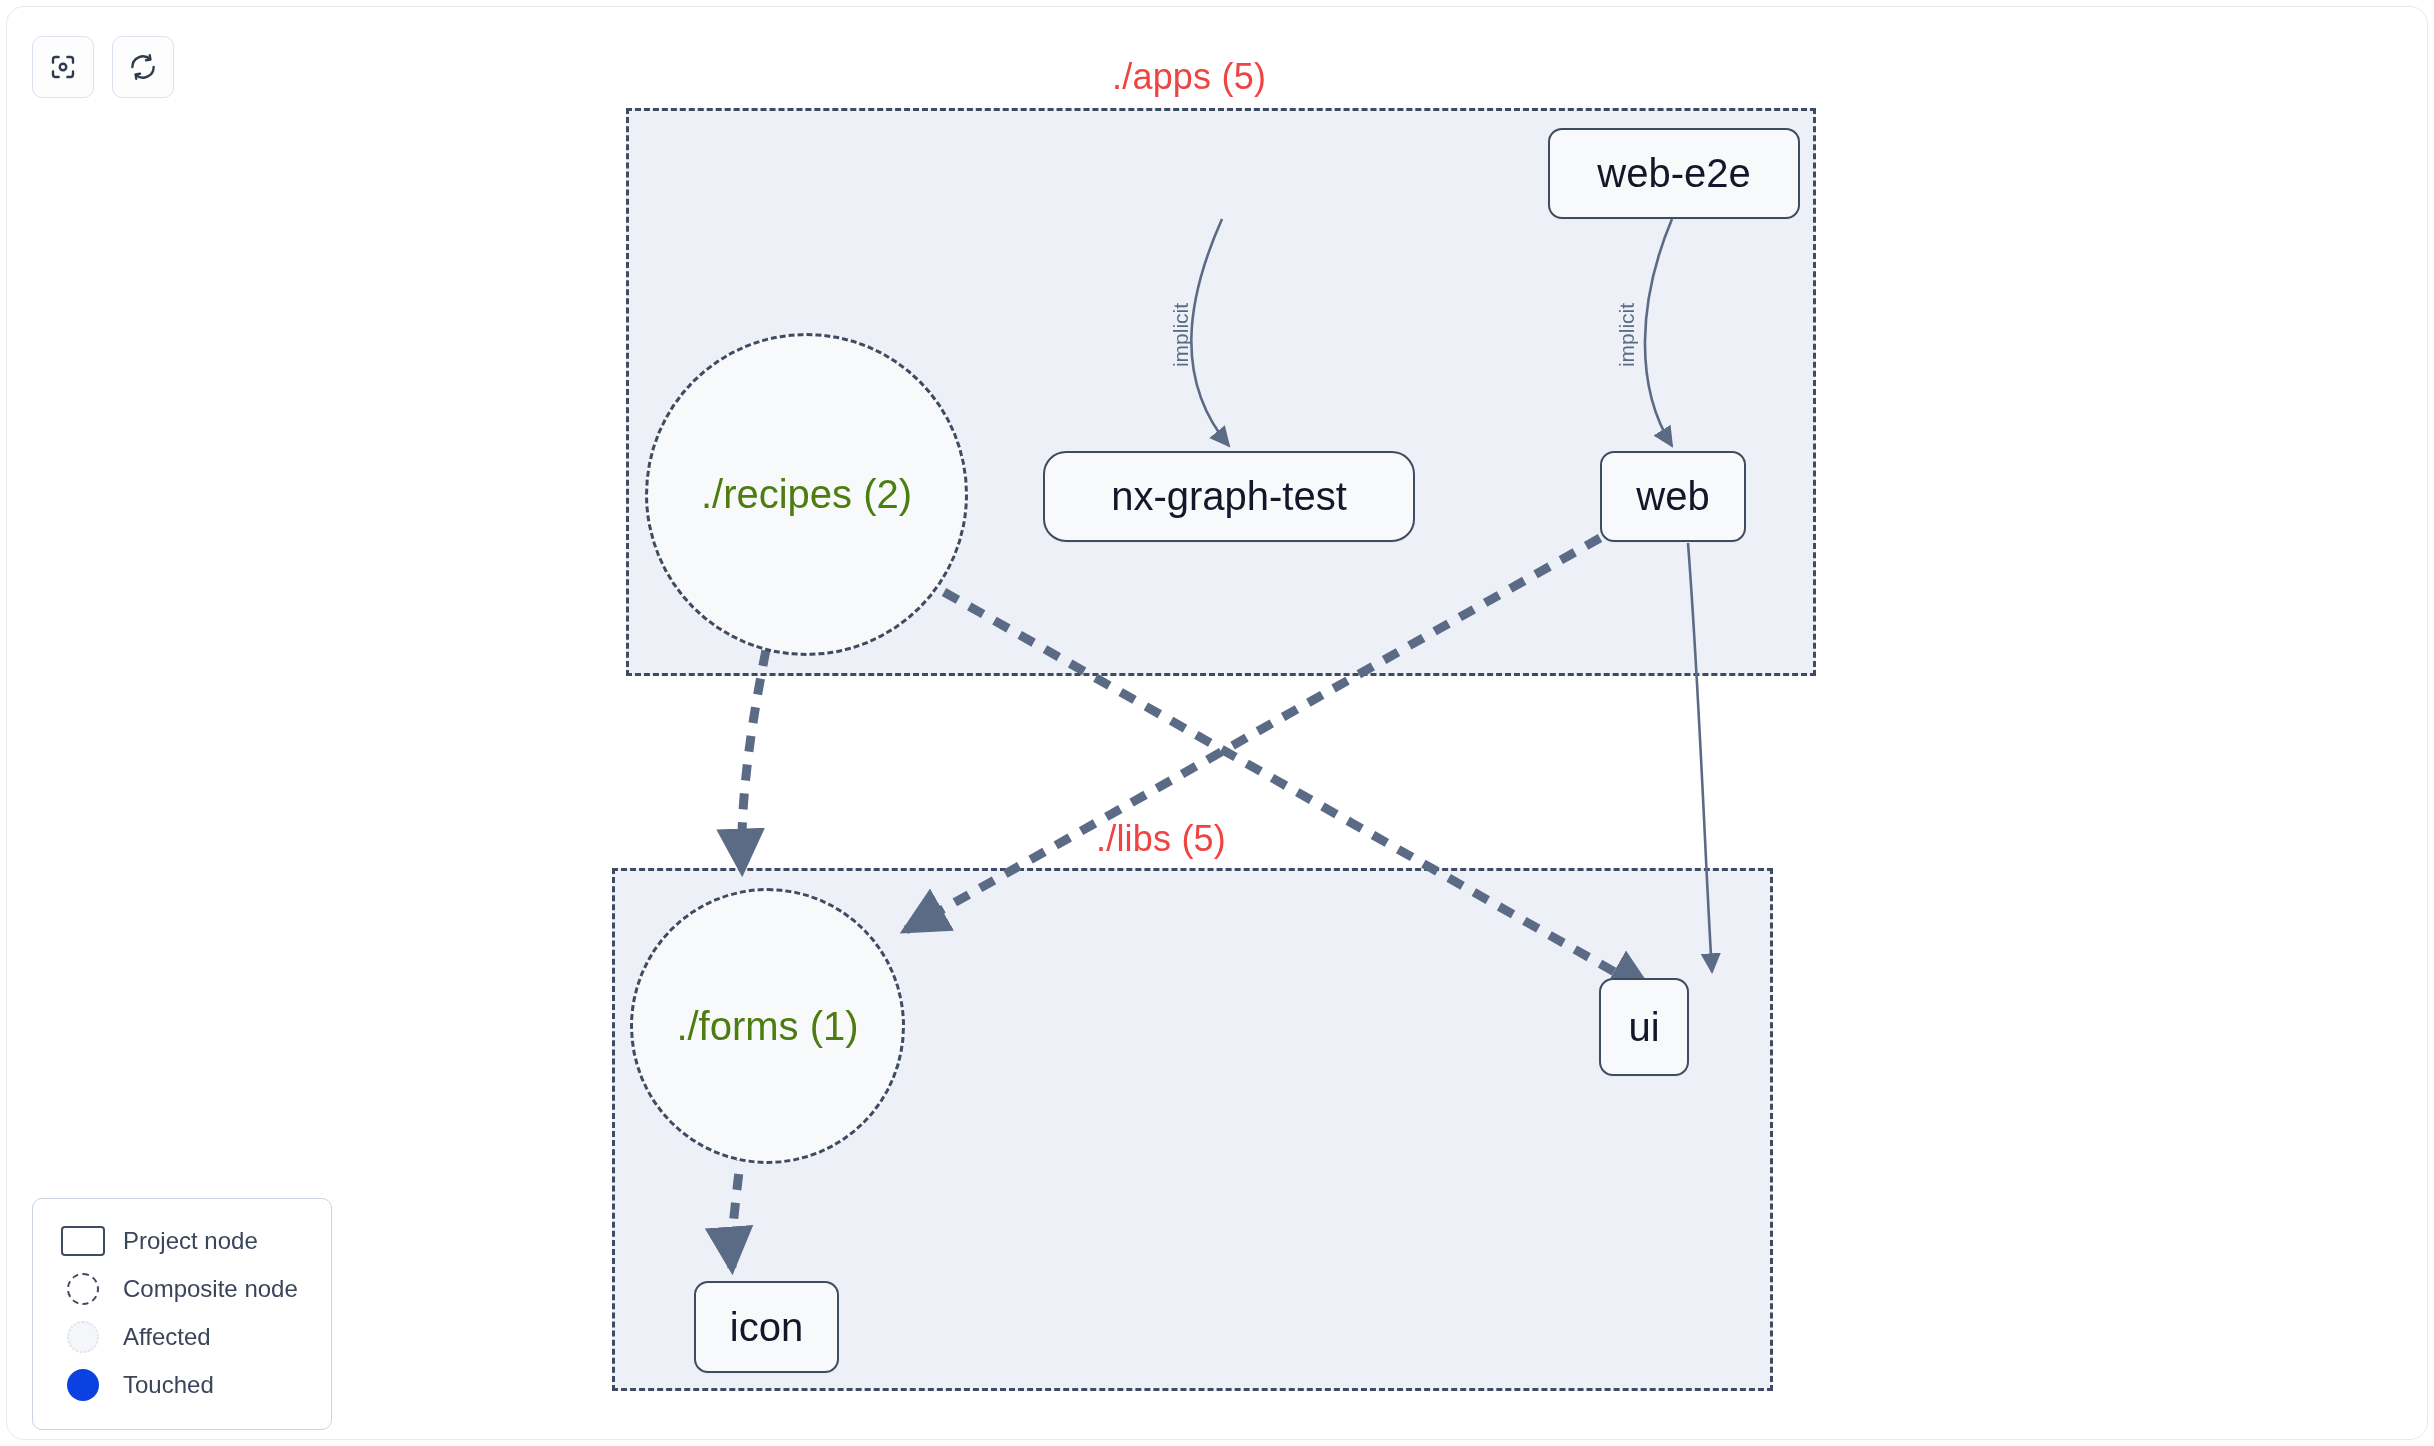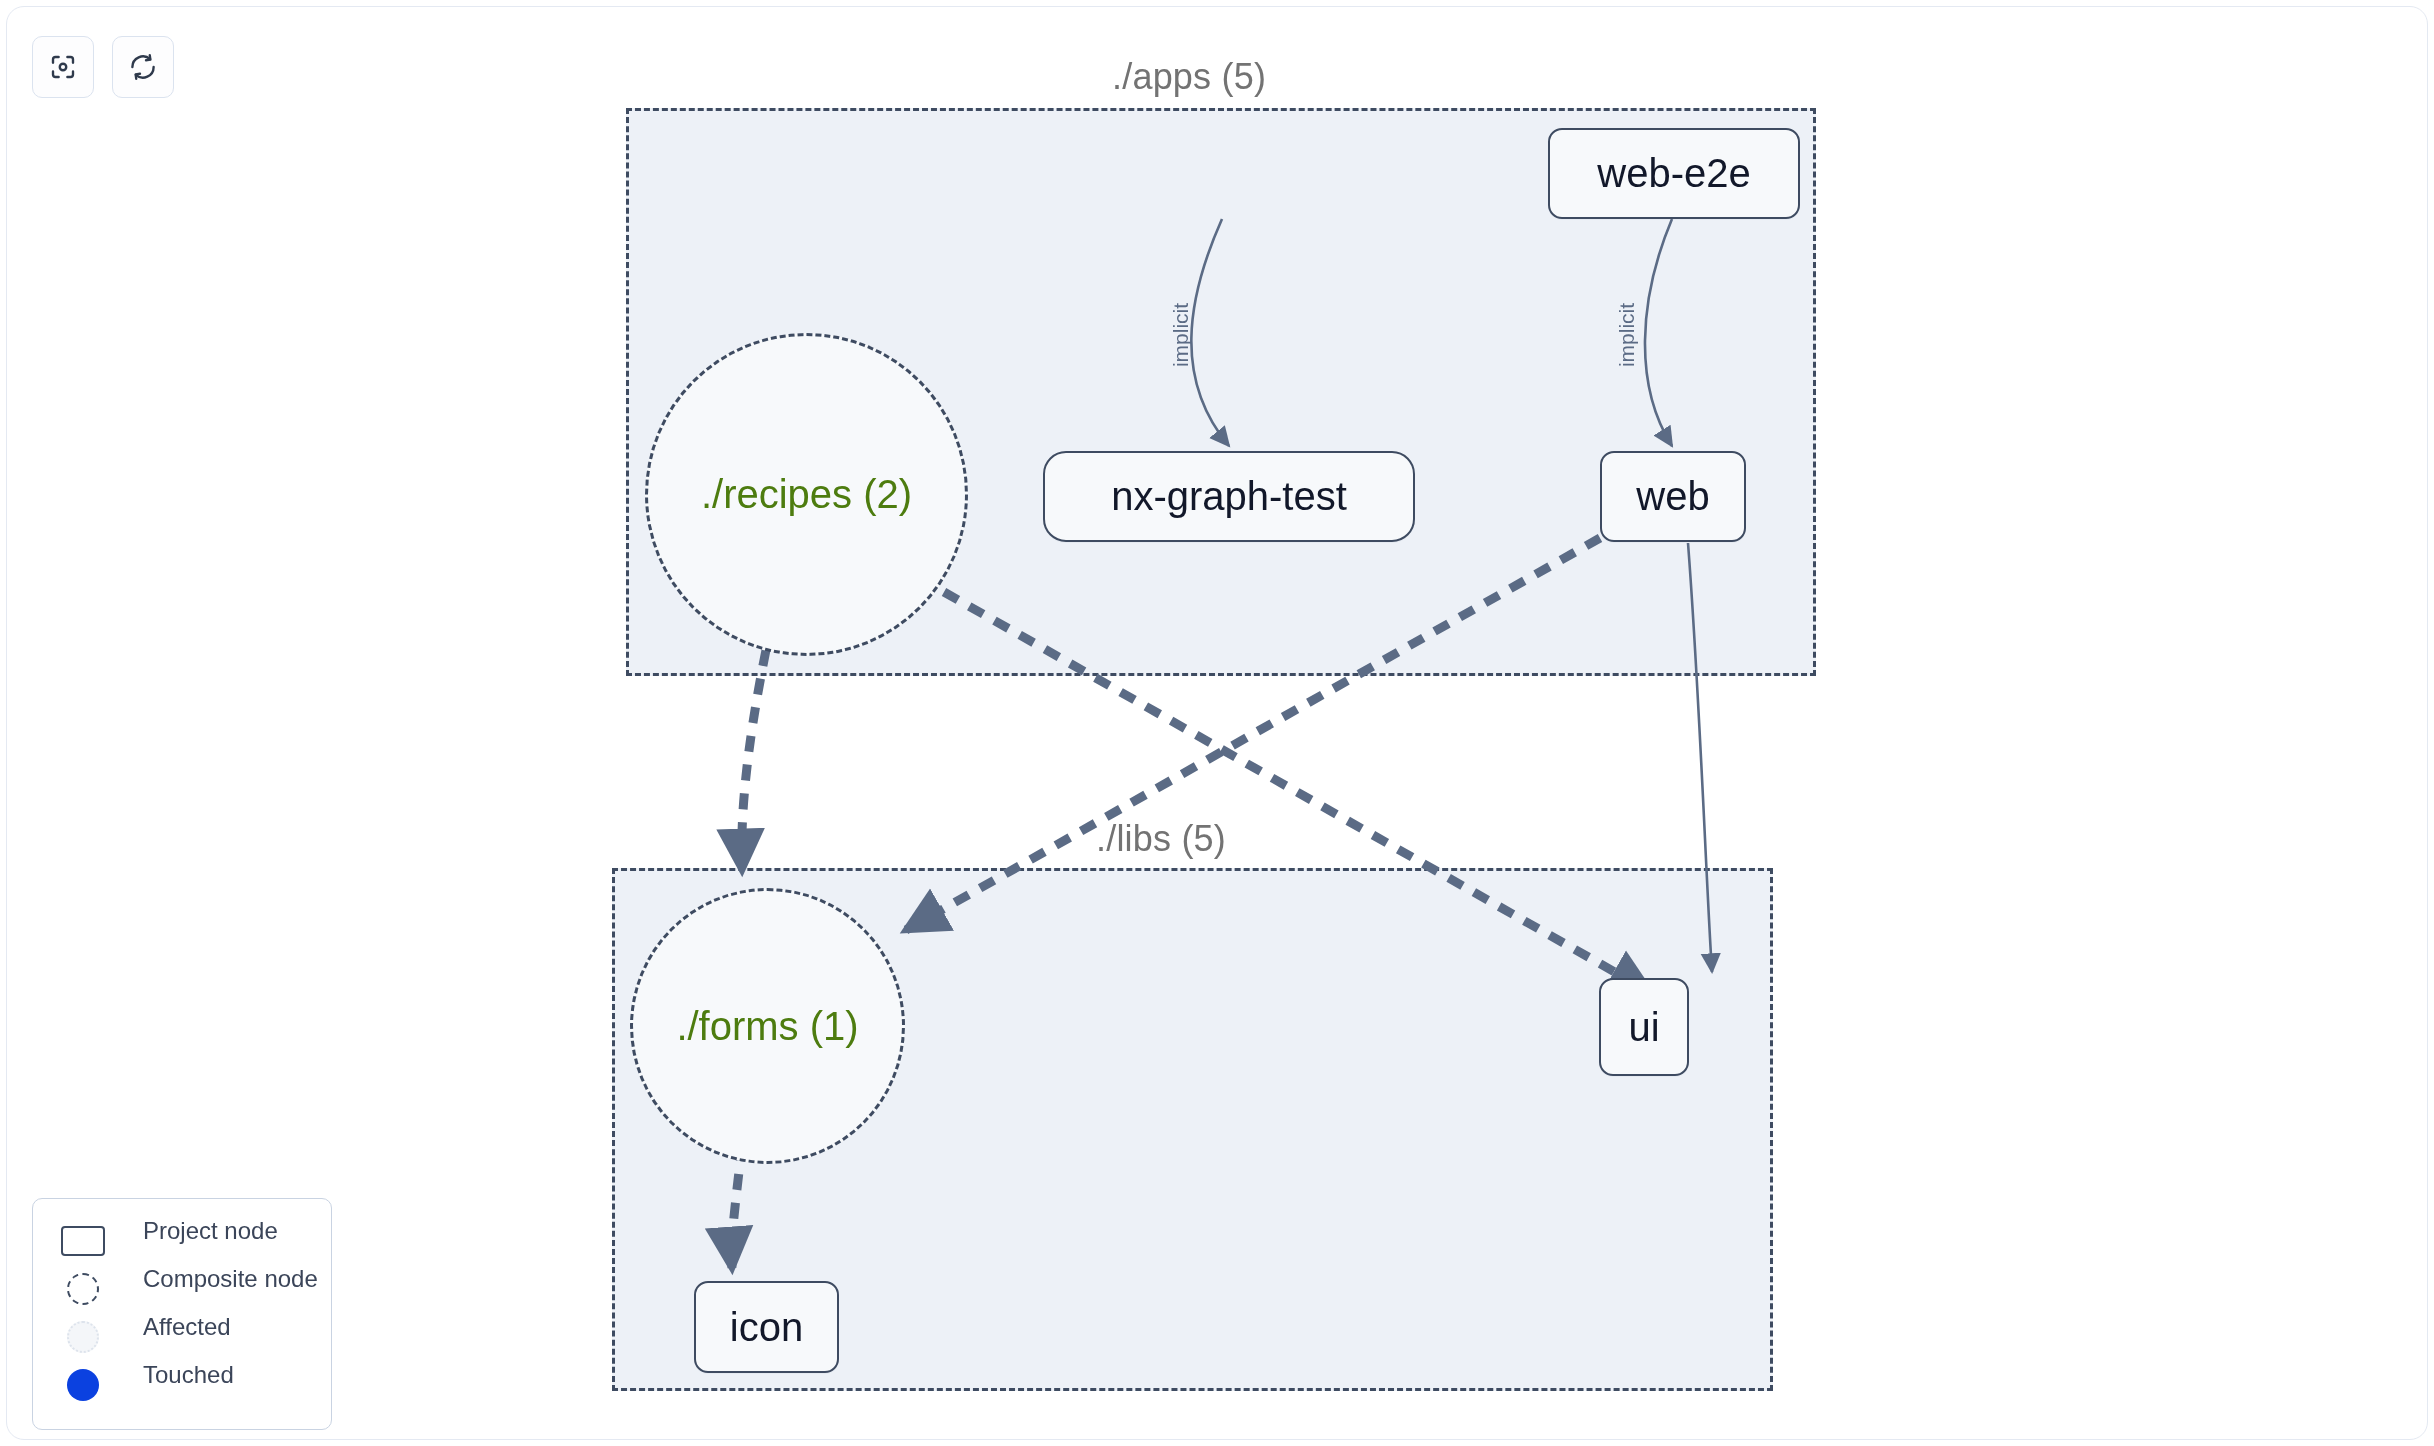--- a/index.html
+++ b/index.html
@@ -63,21 +63,21 @@
   
   .group {
     position: absolute;
     border: 3px dashed #3e4b61;
     background: #edf1f7;
     z-index: 2;
   }
   .group-label {
     position: absolute;
     font-size: 36px;
-    color: #737373;
+    color: #ef4444;
     background: transparent;
     white-space: nowrap;
     z-index: 25;
     letter-spacing: 0.2px;
   }
 
   
   .node {
     position: absolute;
     border: 2.5px solid #3e4b61;
@@ -116,22 +116,22 @@
     left: 32px; top: 1198px;
     width: 300px;
     border: 1px solid #c9d3e2;
     border-radius: 10px;
     background: #ffffff;
     padding: 18px 22px 20px 22px;
     z-index: 50;
   }
   .legend-row {
     display: flex;
+    align-items: center;
     height: 48px;
-    gap: 20px;
   }
   .legend-swatch {
     width: 56px;
     display: flex;
     align-items: center;
     justify-content: center;
     flex: none;
   }
   .sw-rect {
     width: 44px; height: 30px;

